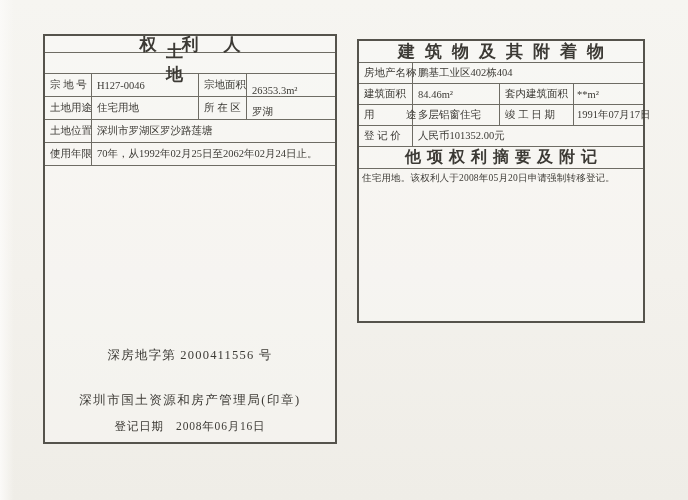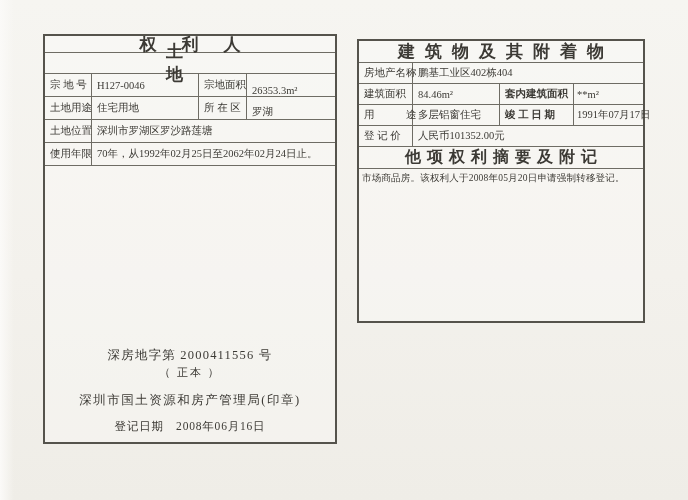--- a/index.html
+++ b/index.html
@@ -42,21 +42,21 @@
   .cell.last{border-right:none;}
   
   .c1{width:47px;}
   .c2{width:107px;}
   .c3{width:48px;}
   .c4{width:88px;align-items:flex-end;}
   .cspan{width:243px;}
   
   .r1{width:54px;}
   .r2{width:87px;}
-  .r3{width:74px;font-weight:bold;}
+  .r3{width:74px;}
   .r4{width:69px;padding:0 3px;}
   .rspan{width:230px;}
 
   .owner{font-size:11px;letter-spacing:.4px;padding-left:1px;}
   .note-area{padding:3px 4px 0 3px;font-size:9.5px;letter-spacing:.2px;white-space:nowrap;}
 
   .abs{position:absolute;left:0;right:0;text-align:center;white-space:nowrap;}
   .cert-no{top:311px;font-size:12.5px;letter-spacing:1.2px;}
   .copy-type{top:329px;font-size:11px;letter-spacing:2px;}
   .authority{top:356px;font-size:12.5px;letter-spacing:1.5px;}
@@ -121,21 +121,20 @@
   <div class="hrow lrow">
     <div class="cell c1">
         <span>使用年限</span>
       </div>
     <div class="cell cspan last">
         <span>70年，从1992年02月25日至2062年02月24日止。</span>
       </div>
   </div>
 
   <div class="abs cert-no">深房地字第 2000411556 号</div>
-  <div class="abs copy-type">（ 正本 ）</div>
   <div class="abs authority">深圳市国土资源和房产管理局(印章)</div>
   <div class="abs reg-date">登记日期　2008年06月16日</div>
 </div>
 
 <div class="panel right">
   <div class="hrow rh-title center title-big">
     <span class="sp10">建筑物及其附着物</span>
   </div>
 
   <div class="hrow rrow">
@@ -183,14 +182,14 @@
       </div>
     <div class="cell rspan last">
         <span>人民币101352.00元</span>
       </div>
   </div>
 
   <div class="hrow rh-sec center title-mid">
     <span class="sp6">他项权利摘要及附记</span>
   </div>
 
-  <div class="note-area">市场商品房。该权利人于2008年05月20日申请强制转移登记。</div>
+  <div class="note-area">住宅用地。该权利人于2008年05月20日申请强制转移登记。</div>
 </div>
 
 </body></html>

